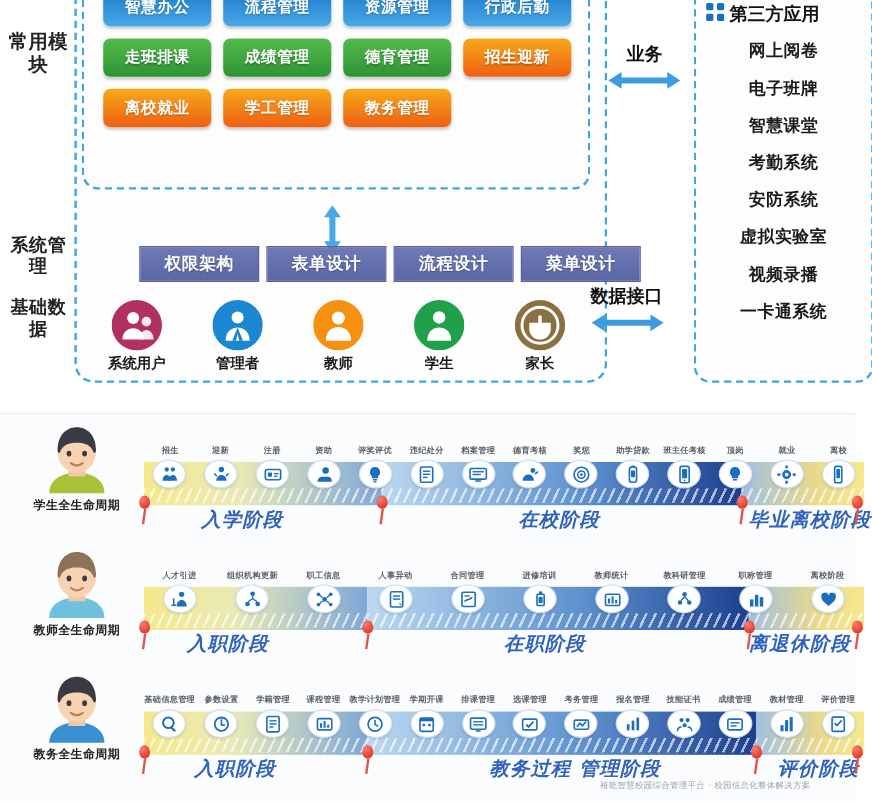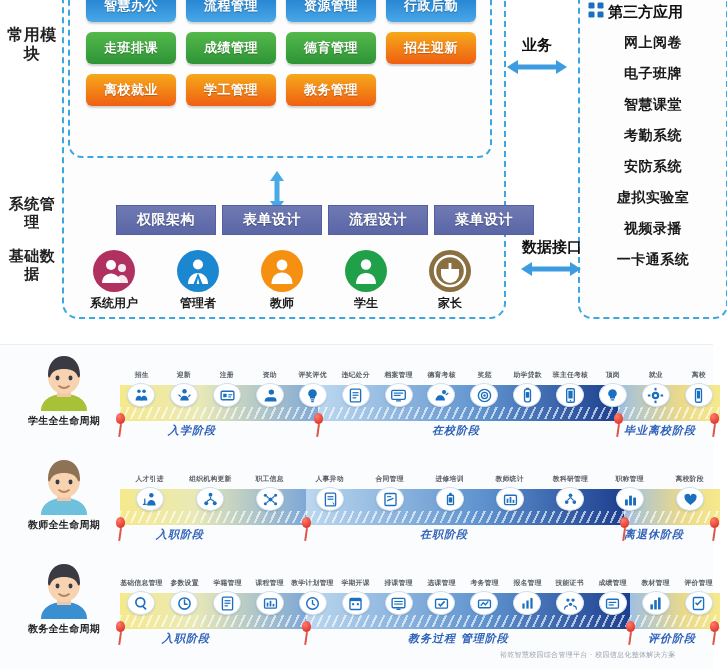--- a/index.html
+++ b/index.html
@@ -88,21 +88,21 @@
   .pcircle svg{display:block;}
   .pname{font-size:12px;font-weight:bold;color:#1a1a1a;}
 
   
   .biz{
     position:absolute;left:500px;top:36px;width:74px;text-align:center;
     font-weight:bold;font-size:15px;color:#111;
   }
   .hArrow{margin-top:4px;}
   .dataif{
-    position:absolute;left:492px;top:238px;width:90px;text-align:right;
+    position:absolute;left:492px;top:238px;width:90px;text-align:left;
     font-weight:bold;font-size:15px;color:#111;
   }
 
   
   .thirdhead{
     position:absolute;left:588px;top:2px;width:130px;
     display:flex;align-items:center;gap:4px;
     font-weight:bold;font-size:15px;color:#111;
   }
   .thirdlist{
@@ -172,21 +172,21 @@
     background:#fff;border:1.5px solid #cfe0f2;
     display:flex;align-items:center;justify-content:center;
     box-shadow:0 1px 2px rgba(0,0,0,.12);
   }
   .icircle svg{display:block;}
 
   
   .stages{position:absolute;left:120px;top:76px;width:600px;height:26px;}
   .stage{
     position:absolute;top:2px;
-    font-size:11px;font-weight:bold;font-style:italic;
+    font-size:16px;font-weight:bold;font-style:italic;
     color:#2f62ba;white-space:nowrap;
     text-shadow:0 1px 0 rgba(255,255,255,.9);
     letter-spacing:1px;
     text-align:center;
   }
   .pin{position:absolute;top:-8px;width:11px;height:24px;}
   .pin .head{
     width:9px;height:11px;border-radius:50% 50% 45% 45%;
     background:radial-gradient(circle at 32% 30%,#ff7b6b,#d6231a);
     margin:0 auto;

